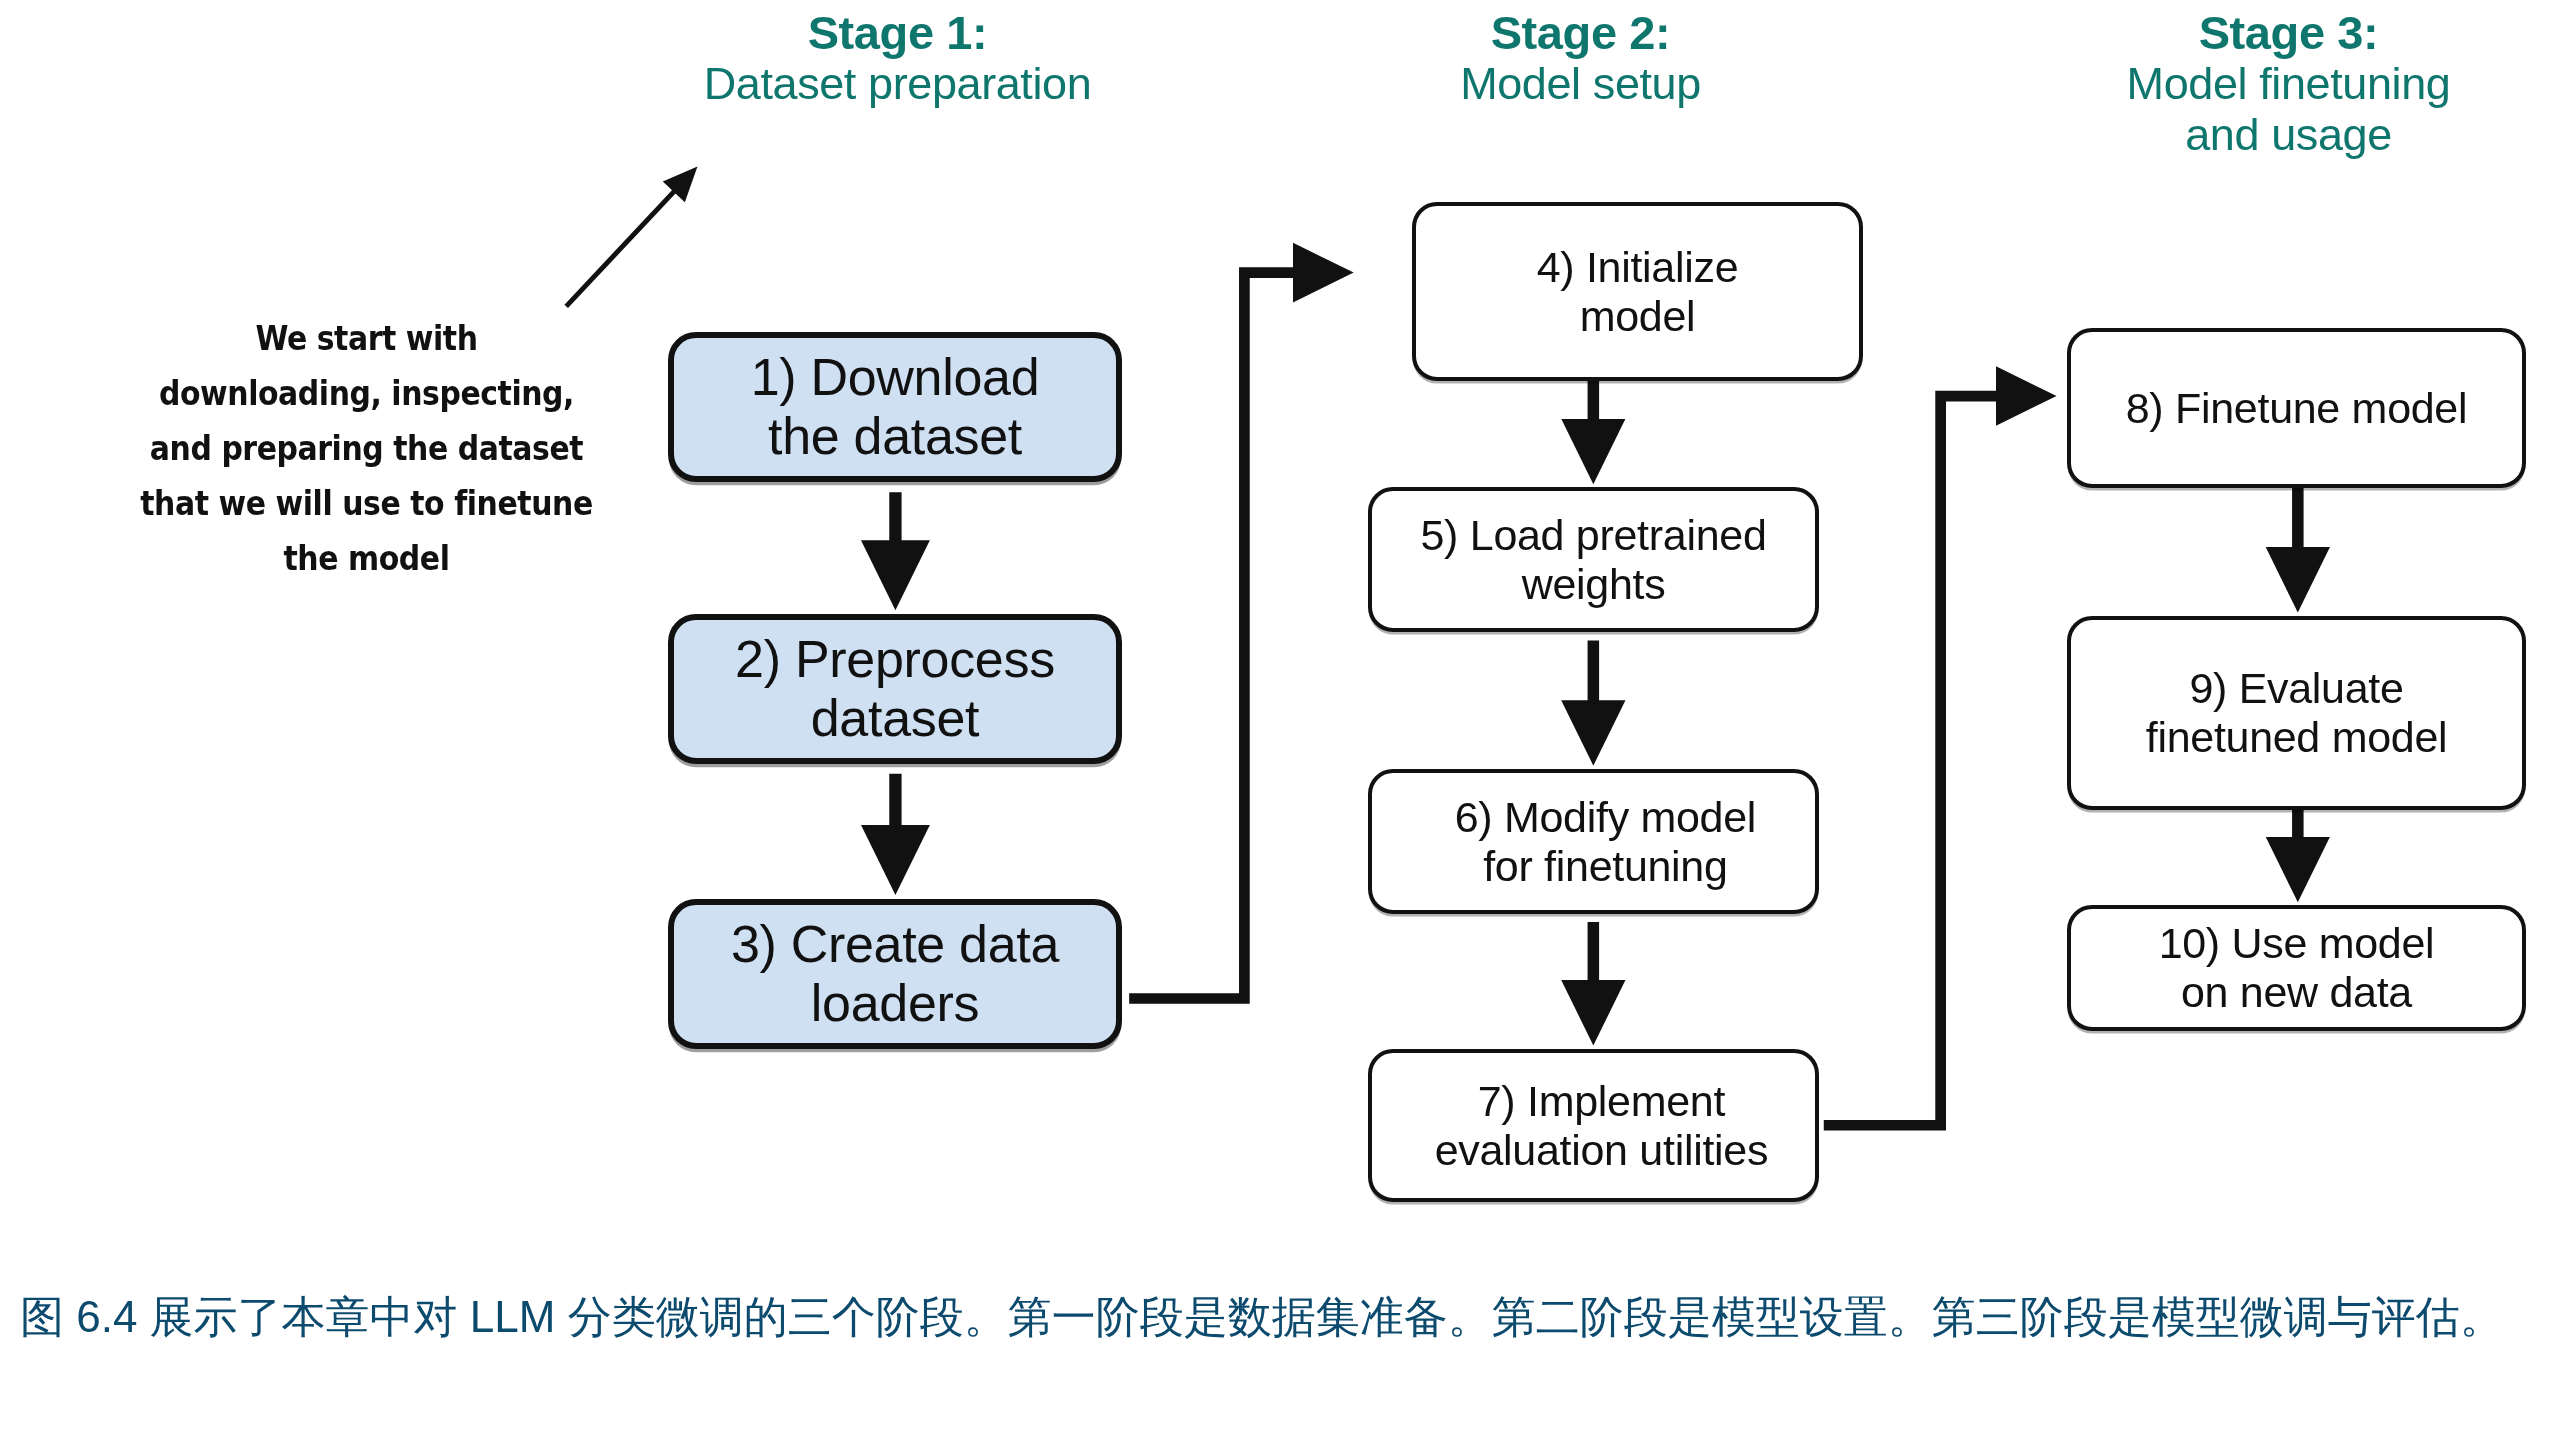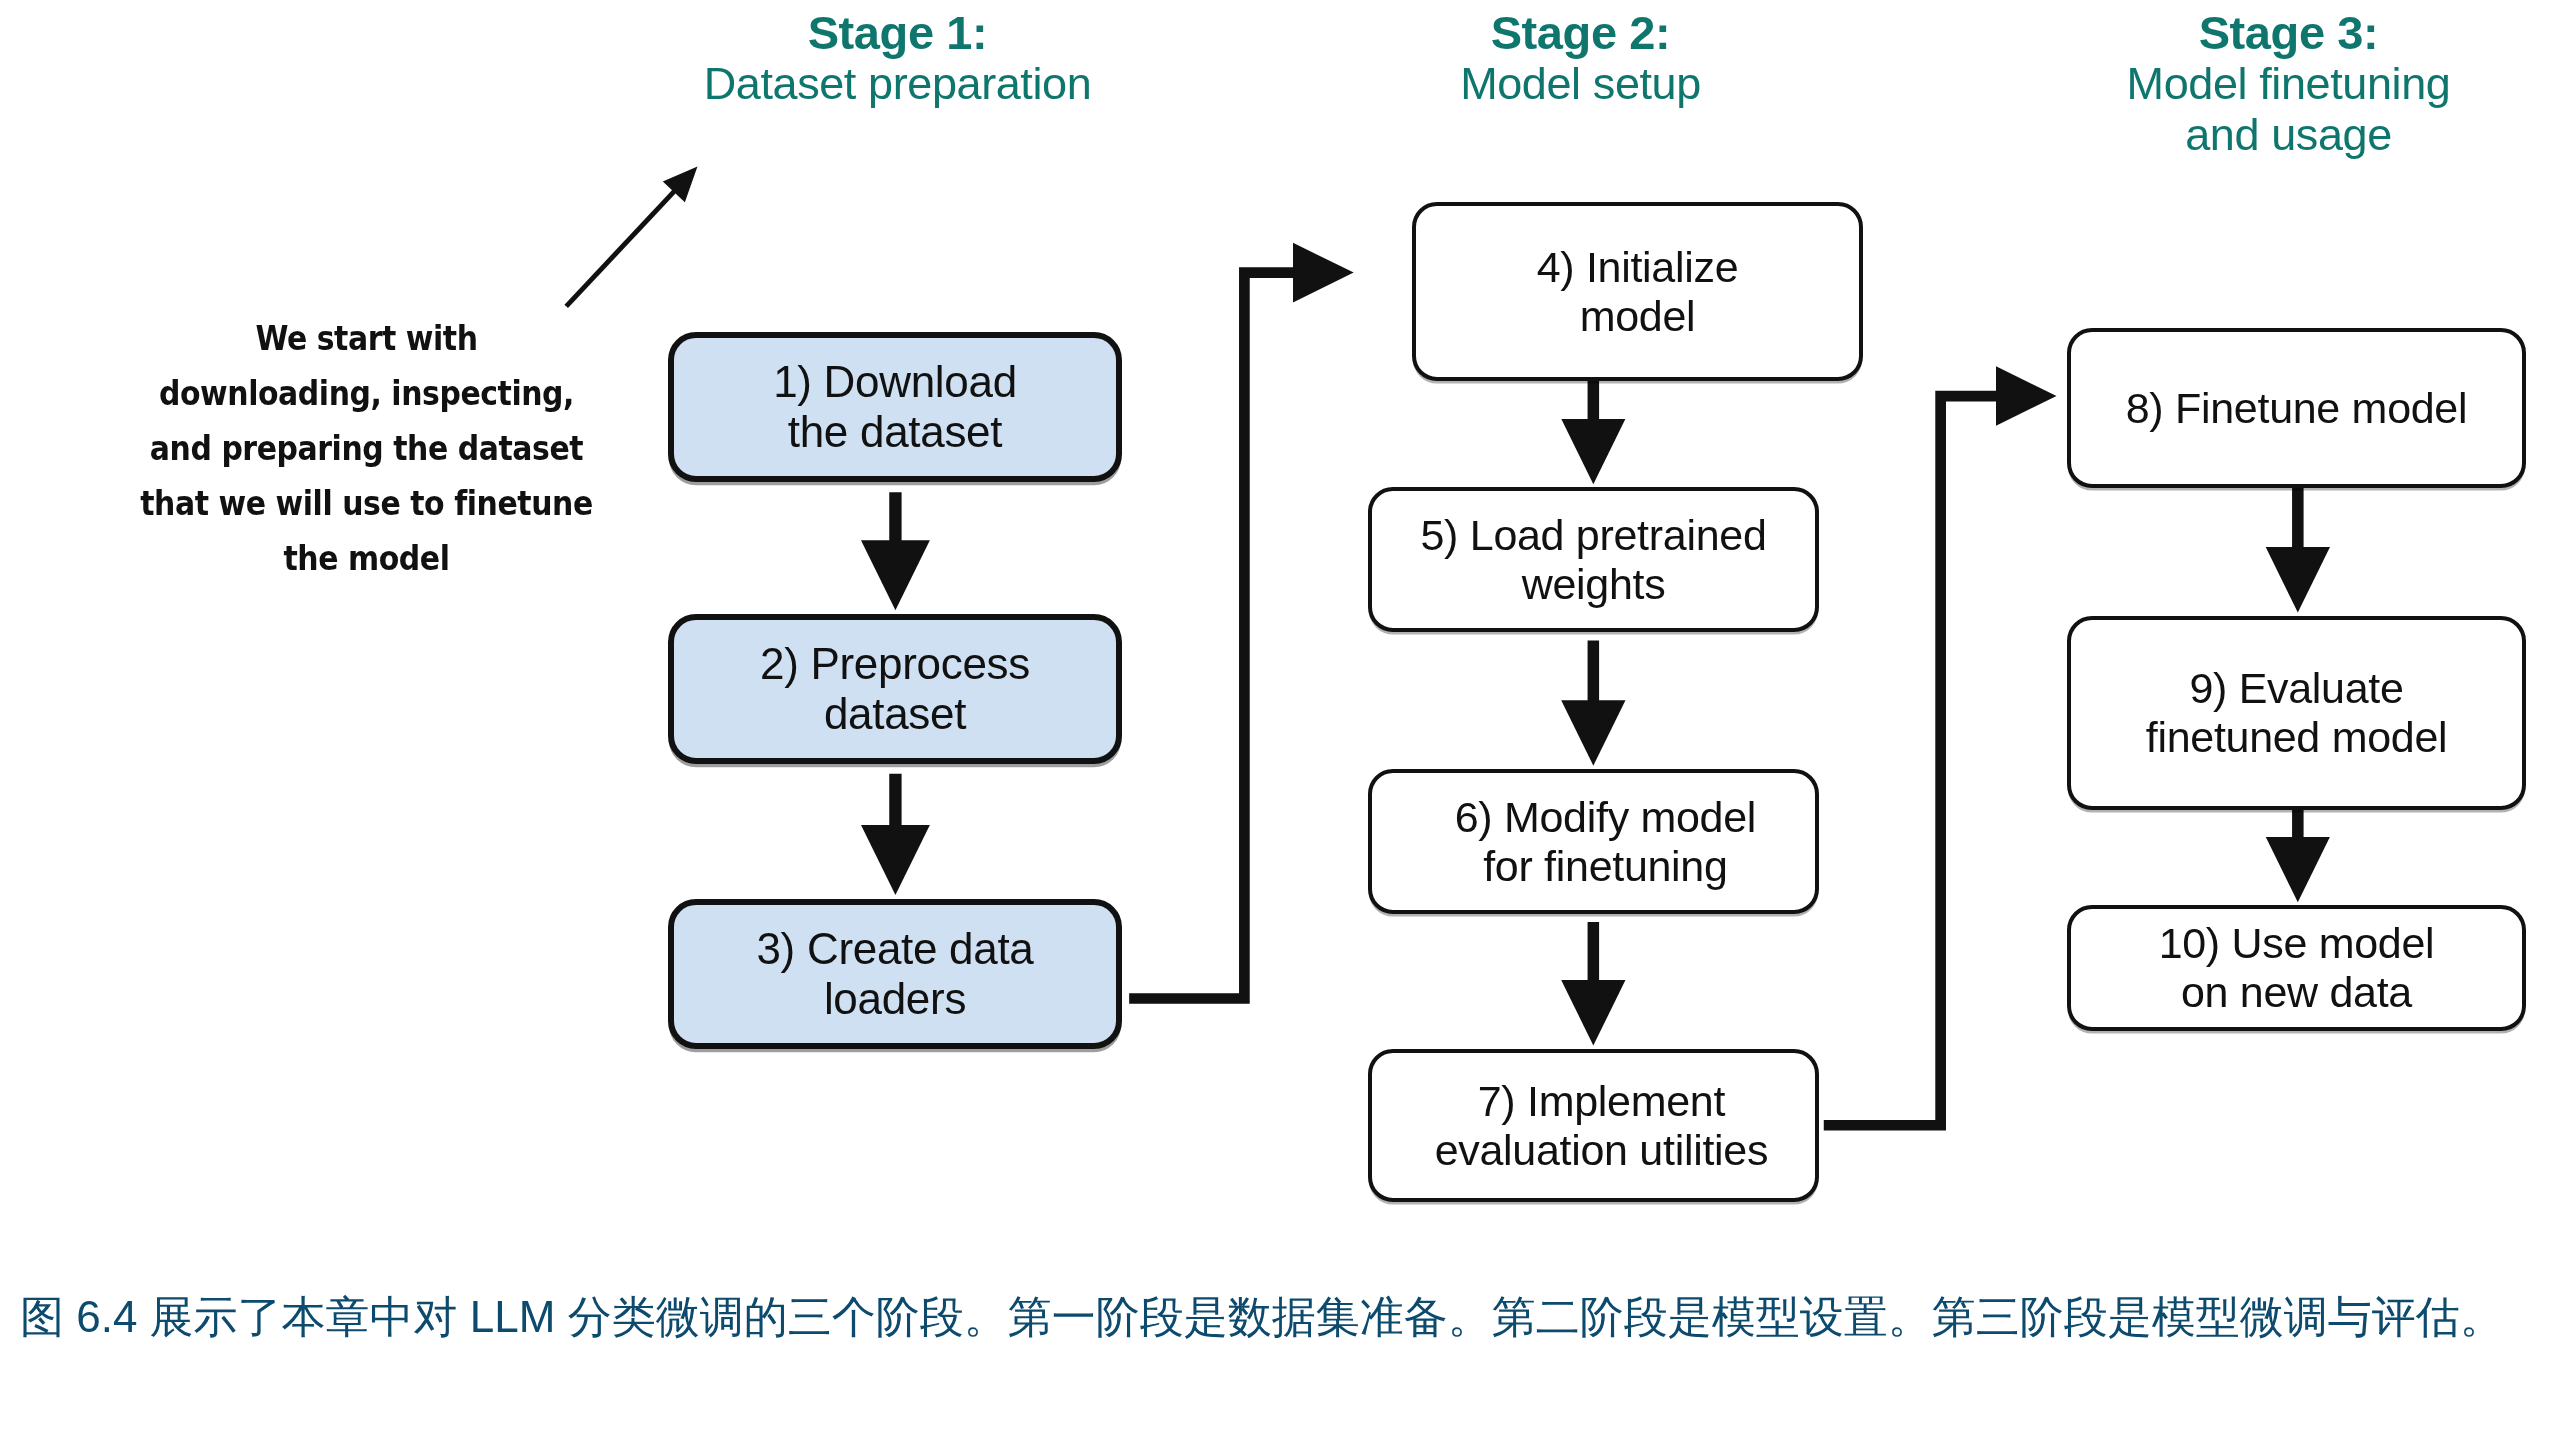--- a/index.html
+++ b/index.html
@@ -69,21 +69,21 @@
     line-height: 1.13;
     letter-spacing: -0.3px;
     padding: 3.3px 8.2px;
   }
   .node .node-label { display: block; }
 
   .node.blue {
     background: #cfe0f3;
     border: 6.6px solid #111111;
     border-radius: 28px;
-    font-size: 44px;
+    font-size: 52px;
     box-shadow: 0 4.1px 0 -0.8px rgba(0,0,0,0.38);
   }
   .node.plain {
     background: #ffffff;
     border: 4.1px solid #111111;
     border-radius: 25px;
     font-size: 43px;
     box-shadow: 0 3.3px 0 -0.8px rgba(0,0,0,0.30);
   }
 

